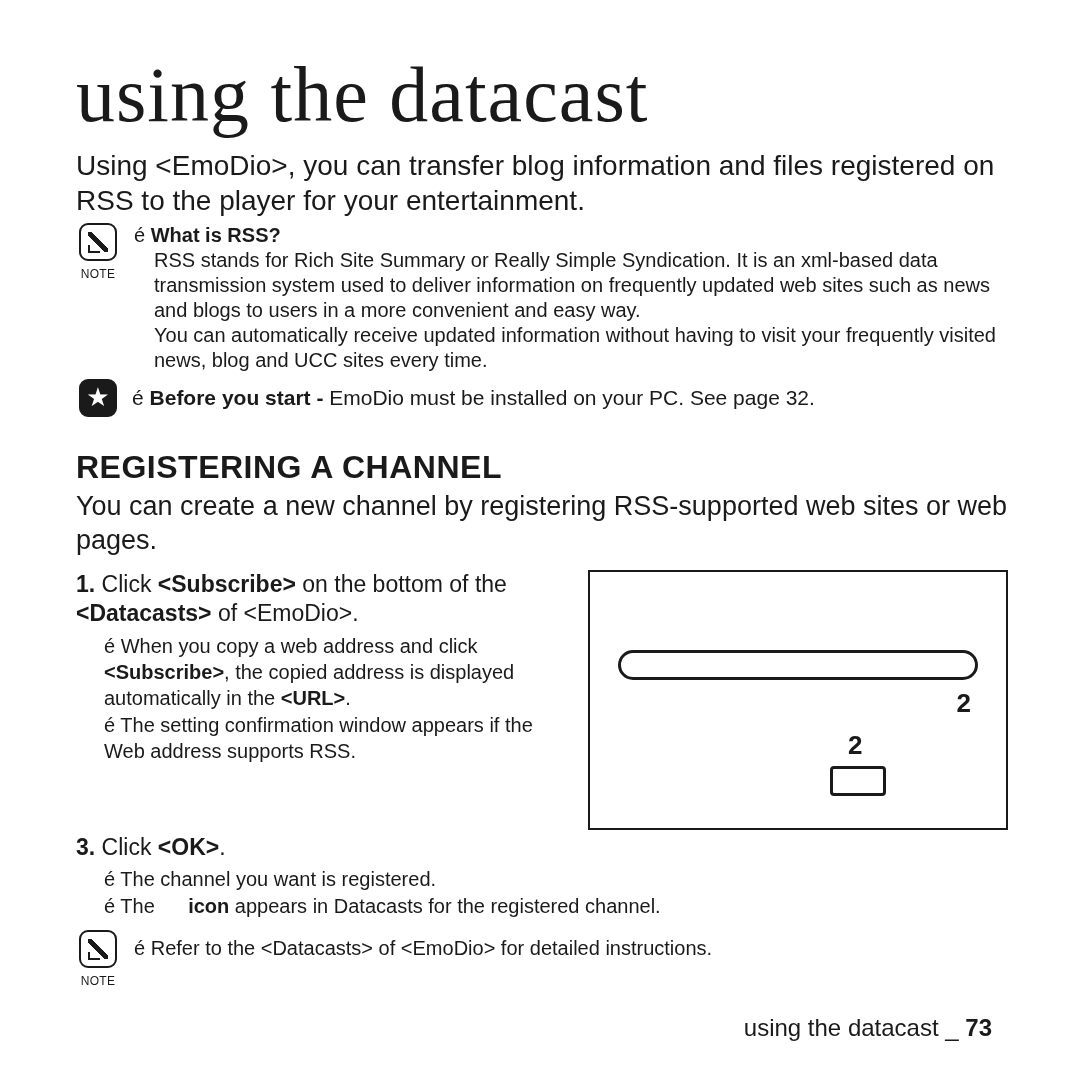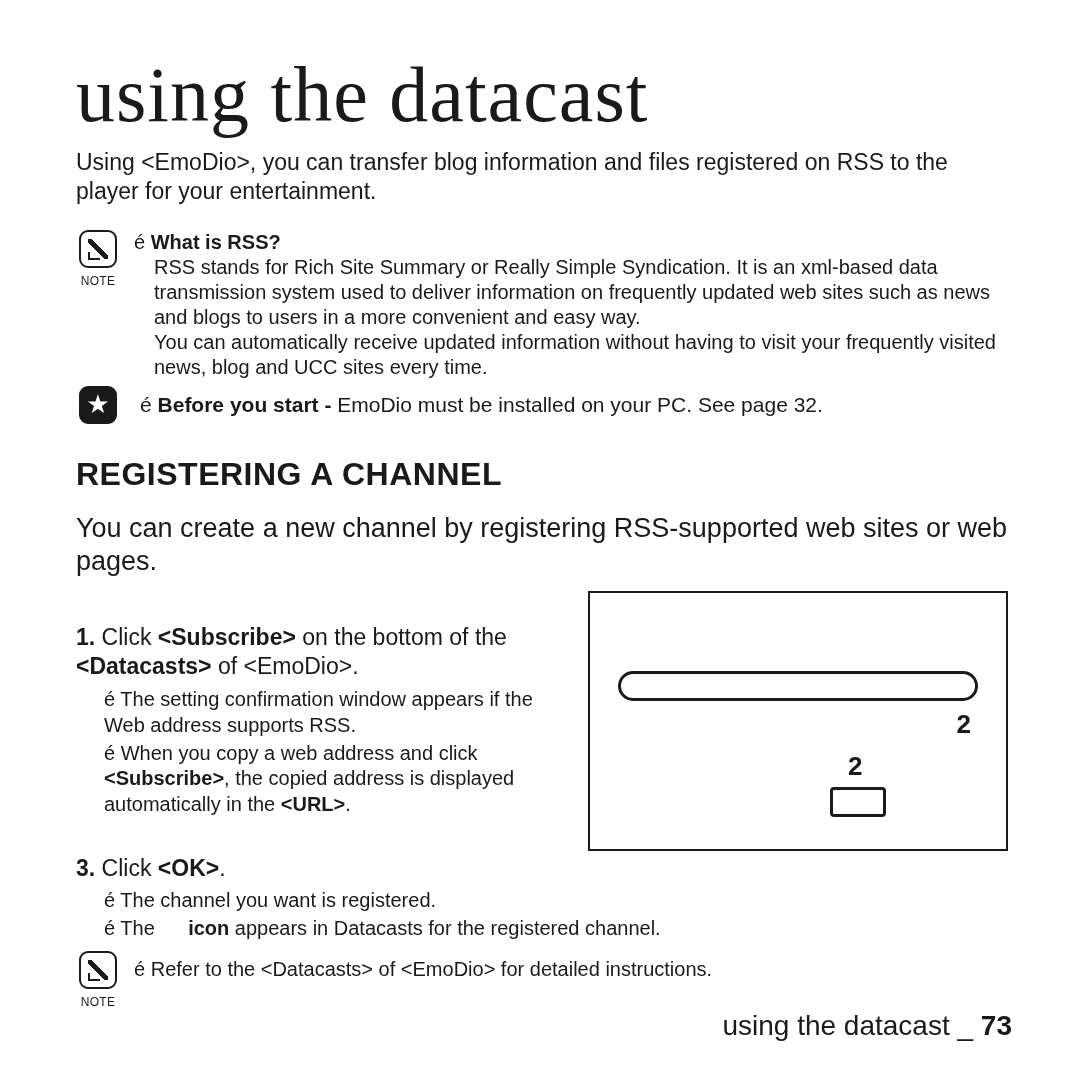--- a/index.html
+++ b/index.html
@@ -16,23 +16,23 @@
     font-size: 78px;
     font-weight: 300;
     letter-spacing: 1px;
     font-family: "Times New Roman", serif;
     text-underline-offset: 6px;
     text-decoration-thickness: 1px;
     line-height: 1;
     margin-bottom: 14px;
   }
   .intro {
-    font-size: 23px;
+    font-size: 28px;
     line-height: 1.25;
-    margin-bottom: 24px;
+    margin-bottom: 5px;
   }
   .note-block { display: flex; gap: 14px; margin-bottom: 4px; }
   .note-icon-col { width: 44px; flex: 0 0 44px; text-align: center; }
   .note-icon {
     display: inline-block;
     width: 38px; height: 38px;
     border: 2.5px solid #1a1a1a;
     border-radius: 9px;
     position: relative;
     margin-bottom: 2px;
@@ -53,30 +53,30 @@
   .note-icon.star { background:#1a1a1a; }
   .note-icon.star::before {
     content:"★"; color:#fff; position:absolute; left:0; right:0; top:1px;
     text-align:center; font-size:26px; line-height:30px;
   }
   .note-label { font-size: 12px; letter-spacing: 0.3px; }
   .note-body { flex: 1; font-size: 20px; line-height: 1.25; }
   .qa-title { font-weight: bold; text-align: center; }
   .qa-text { padding-left: 20px; }
   .qa2 { margin-top: 4px; }
-  .before-start { margin-top: 6px; display:flex; gap:20px; }
+  .before-start { margin-top: 6px; display:flex; gap:12px; }
   .section-h {
     font-size: 32px;
     font-weight: bold;
     margin-top: 26px;
-    margin-bottom: 19px;
+    margin-bottom: 4px;
     letter-spacing: 0.5px;
   }
   .section-intro { font-size: 27px; line-height:1.25; margin-bottom: 12px; }
-  .columns { display:flex; gap: 22px; align-items: center; }
+  .columns { display:flex; gap: 22px; }
   .steps-col { flex: 1; font-size: 23px; line-height:1.28; }
   .fig-col { flex: 0 0 420px; }
   .figure {
     border: 2px solid #1a1a1a;
     height: 260px;
     position: relative;
   }
   .fig-bar {
     position:absolute;
     left: 28px; right: 28px; top: 78px; height: 30px;
@@ -91,22 +91,22 @@
     border-radius: 4px;
   }
   .fig-num2 { position:absolute; left: 258px; top: 158px; font-size: 26px; font-weight:bold; }
   .step { margin-bottom: 6px; }
   .step .num { font-weight: bold; }
   .step .b { font-weight: bold; }
   .sub { font-size: 20px; padding-left: 28px; line-height:1.28; margin-bottom:2px;}
   .end-note { display:flex; gap:14px; margin-top: 10px; }
   .footer {
     position: absolute;
-    bottom: 38px; right: 68px;
-    font-size: 28px;
+    bottom: 38px; right: 88px;
+    font-size: 24px;
   }
   .footer .sect { }
   .footer .pg { font-weight: bold; }
 </style>
 </head>
 <body>
 
 <div class="page-title">using the datacast</div>
 
 <div class="intro">Using &lt;EmoDio&gt;, you can transfer blog information and files registered on RSS to the player for your entertainment.</div>
@@ -139,25 +139,25 @@
 <div class="section-h">REGISTERING A CHANNEL</div>
 <div class="section-intro">You can create a new channel by registering RSS-supported web sites or web pages.</div>
 
 <div class="columns">
   <div class="steps-col">
     <div class="step">
       <span class="num">1.</span><span> Click </span><span class="b">&lt;Subscribe&gt;</span><span> on the bottom of the </span><span class="b">&lt;Datacasts&gt;</span><span> of &lt;EmoDio&gt;.</span>
     </div>
     <div class="sub">
       <span>é</span>
-      <span>The setting confirmation window appears if the Web address supports RSS.</span>
+      <span>When you copy a web address and click </span><span class="b" style="font-weight:bold">&lt;Subscribe&gt;</span><span>, the copied address is displayed automatically in the </span><span class="b" style="font-weight:bold">&lt;URL&gt;</span><span>.</span>
     </div>
     <div class="sub">
       <span>é</span>
-      <span>When you copy a web address and click </span><span class="b" style="font-weight:bold">&lt;Subscribe&gt;</span><span>, the copied address is displayed automatically in the </span><span class="b" style="font-weight:bold">&lt;URL&gt;</span><span>.</span>
+      <span>The setting confirmation window appears if the Web address supports RSS.</span>
     </div>
   </div>
   <div class="fig-col">
     <div class="figure">
       <div class="fig-bar"></div>
       <div class="fig-num1">2</div>
       <div class="fig-num2">2</div>
       <div class="fig-btn"></div>
     </div>
   </div>

